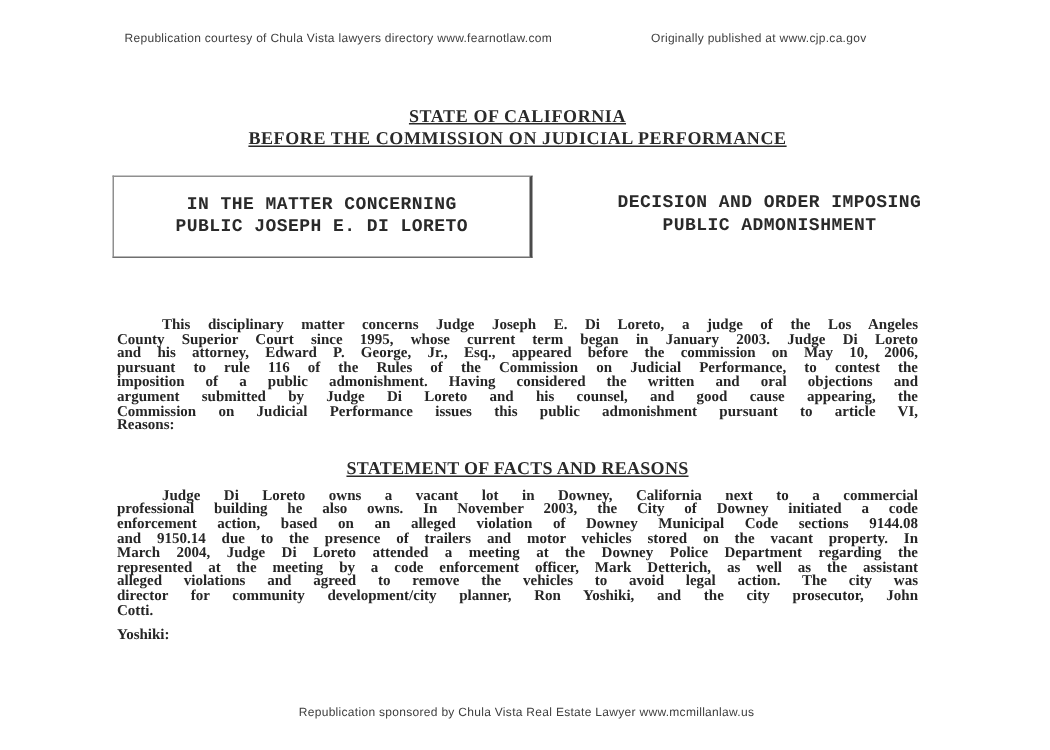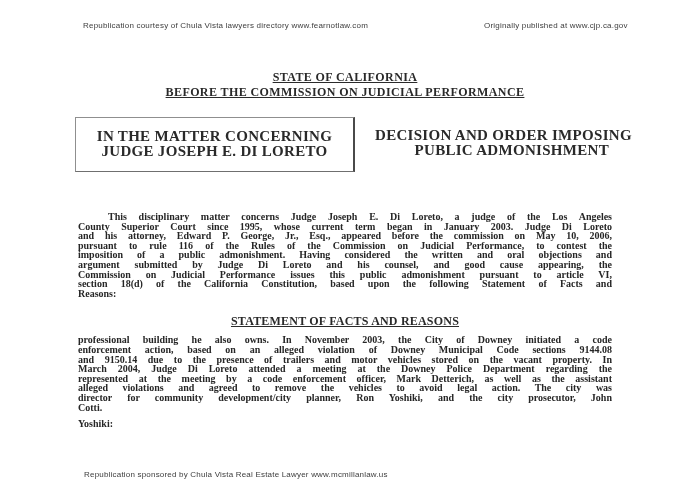--- a/index.html
+++ b/index.html
@@ -15,21 +15,21 @@
   .hdr-note {
     position:absolute;
     top:21px;
     font-family:"Liberation Sans", sans-serif;
     font-size:8px;
     letter-spacing:0.2px;
     color:#3d3d3d;
     white-space:nowrap;
   }
   .hdr-left  { left:83px; }
-  .hdr-right { left:484px; }
+  .hdr-right { left:434px; }
 
   .title-line {
     position:absolute;
     left:78px; width:534px;
     text-align:center;
     font-size:12px;
     font-weight:bold;
     letter-spacing:0.4px;
     color:#2a2a2a;
     white-space:nowrap;
@@ -44,31 +44,32 @@
     width:280px; height:55px;
     box-sizing:border-box;
     border:1px solid #8f8f8f;
     border-right:2px solid #4a4a4a;
     border-bottom:1px solid #6f6f6f;
     text-align:center;
     padding-top:11px;
   }
   .caption-right {
     position:absolute;
-    left:375px; top:128px;
+    left:396px; top:128px;
     width:234px;
-    text-align:right;
+    text-align:center;
   }
   .caption-line {
-    font-size:15px;
+    font-size:12px;
     font-weight:bold;
     letter-spacing:0.3px;
     line-height:15px;
     color:#2a2a2a;
     white-space:nowrap;
+    font-family:Liberation Mono, monospace;
   }
 
   .body-col {
     position:absolute;
     left:78px; top:212px;
     width:534px;
     font-size:10px;
     font-weight:bold;
     color:#262626;
   }
@@ -93,66 +94,66 @@
     letter-spacing:0.2px;
     text-decoration:underline;
     color:#2a2a2a;
   }
   .gap-p2 { margin-top:7px; }
   .gap-p3 { margin-top:7px; }
 
   .footer-note {
     position:absolute;
     top:470px; left:84px; width:534px;
-    text-align:left;
+    text-align:center;
     font-family:"Liberation Sans", sans-serif;
     font-size:8px;
     letter-spacing:0.2px;
     color:#3d3d3d;
     white-space:nowrap;
   }
 </style>
 </head>
 <body>
 
 <div class="page">
 
   <div class="hdr-note hdr-left">Republication courtesy of Chula Vista lawyers directory www.fearnotlaw.com</div>
   <div class="hdr-note hdr-right">Originally published at www.cjp.ca.gov</div>
 
   <div class="title-line title-1">STATE OF CALIFORNIA</div>
   <div class="title-line title-2">BEFORE THE COMMISSION ON JUDICIAL PERFORMANCE</div>
 
   <div class="caption-box">
     <div class="caption-line">IN THE MATTER CONCERNING</div>
-    <div class="caption-line">JUDGE JOSEPH E. DI LORETO</div>
+    <div class="caption-line">PUBLIC JOSEPH E. DI LORETO</div>
   </div>
 
   <div class="caption-right">
     <div class="caption-line">DECISION AND ORDER IMPOSING</div>
     <div class="caption-line">PUBLIC ADMONISHMENT</div>
   </div>
 
   <div class="body-col">
 
     <div>
       <div class="line indent">This disciplinary matter concerns Judge Joseph E. Di Loreto, a judge of the Los Angeles</div>
       <div class="line">County Superior Court since 1995, whose current term began in January 2003.  Judge Di Loreto</div>
       <div class="line">and his attorney, Edward P. George, Jr., Esq., appeared before the commission on May 10, 2006,</div>
       <div class="line">pursuant to rule 116 of the Rules of the Commission on Judicial Performance, to contest the</div>
       <div class="line">imposition of a public admonishment.  Having considered the written and oral objections and</div>
       <div class="line">argument submitted by Judge Di Loreto and his counsel, and good cause appearing, the</div>
       <div class="line">Commission on Judicial Performance issues this public admonishment pursuant to article VI,</div>
-      <div class="line">section 18(d) of the California Constitution, based upon the following Statement of Facts and</div>
       <div class="line end">Reasons:</div>
     </div>
 
     <div class="section-heading">STATEMENT OF FACTS AND REASONS</div>
 
     <div class="gap-p2">
+      <div class="line indent">Judge Di Loreto owns a vacant lot in Downey, California next to a commercial</div>
       <div class="line">professional building he also owns.  In November 2003, the City of Downey initiated a code</div>
       <div class="line">enforcement action, based on an alleged violation of Downey Municipal Code sections 9144.08</div>
       <div class="line">and 9150.14 due to the presence of trailers and motor vehicles stored on the vacant property.  In</div>
       <div class="line">March 2004, Judge Di Loreto attended a meeting at the Downey Police Department regarding the</div>
       <div class="line">represented at the meeting by a code enforcement officer, Mark Detterich, as well as the assistant</div>
       <div class="line">alleged violations and agreed to remove the vehicles to avoid legal action.  The city was</div>
       <div class="line">director for community development/city planner, Ron Yoshiki, and the city prosecutor, John</div>
       <div class="line end">Cotti.</div>
     </div>
 

